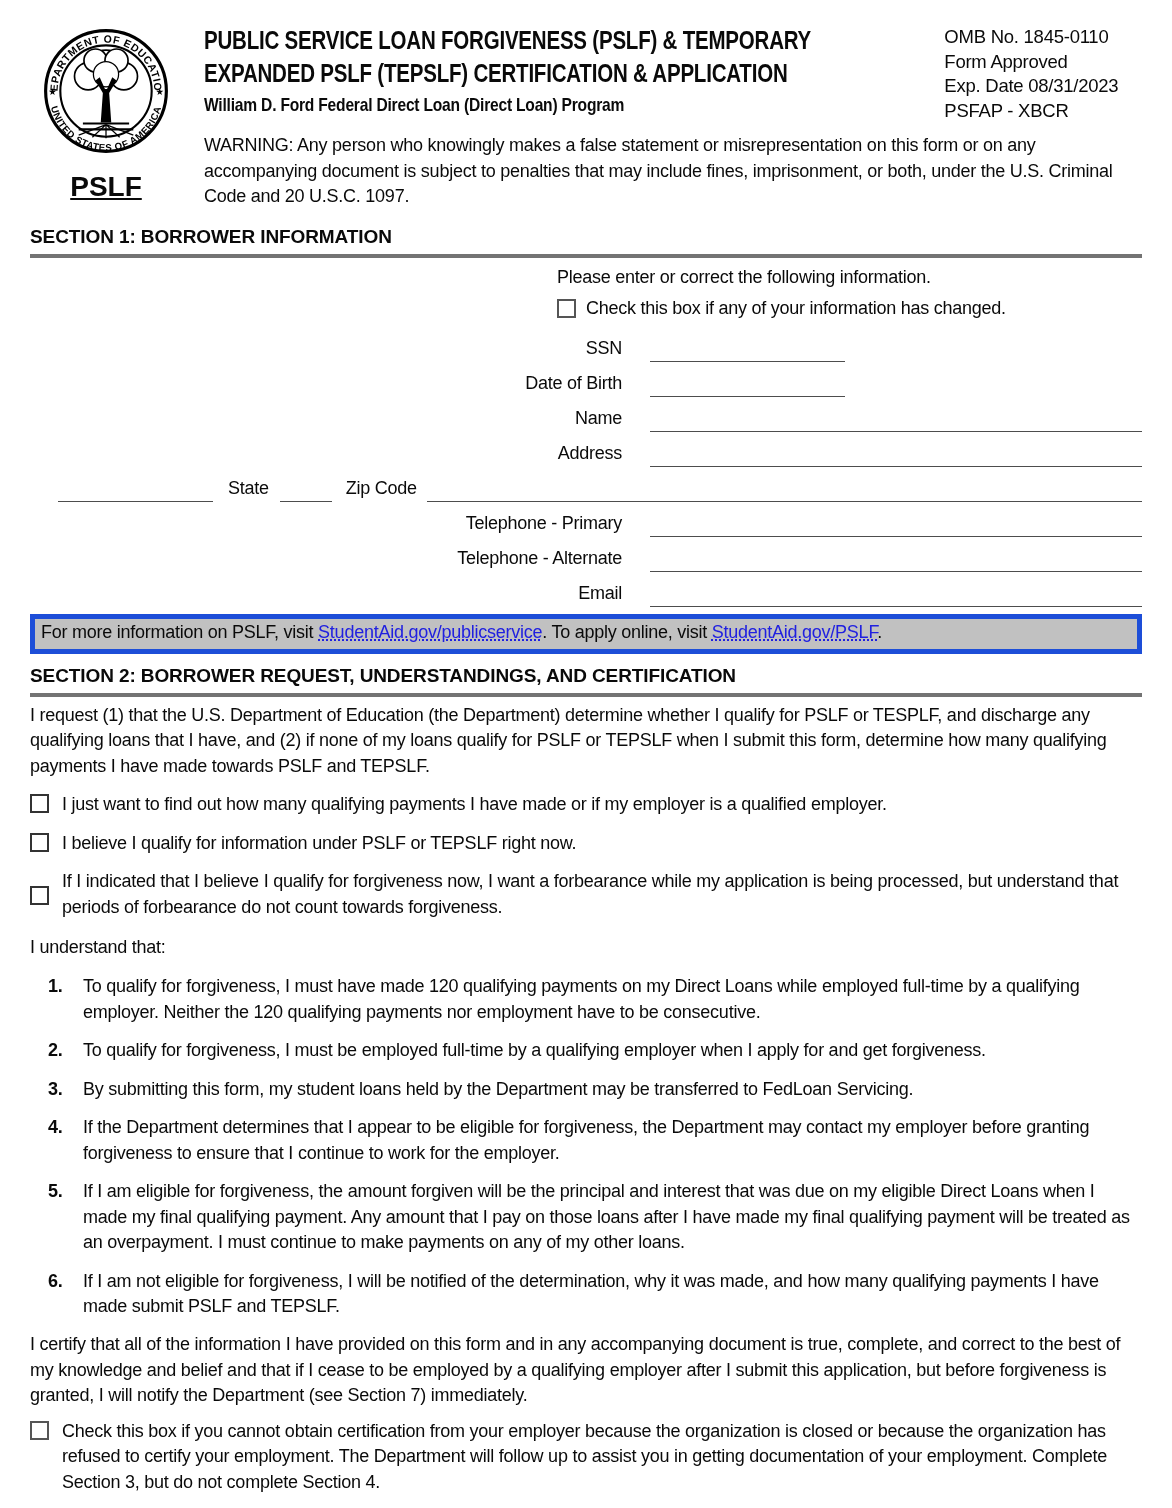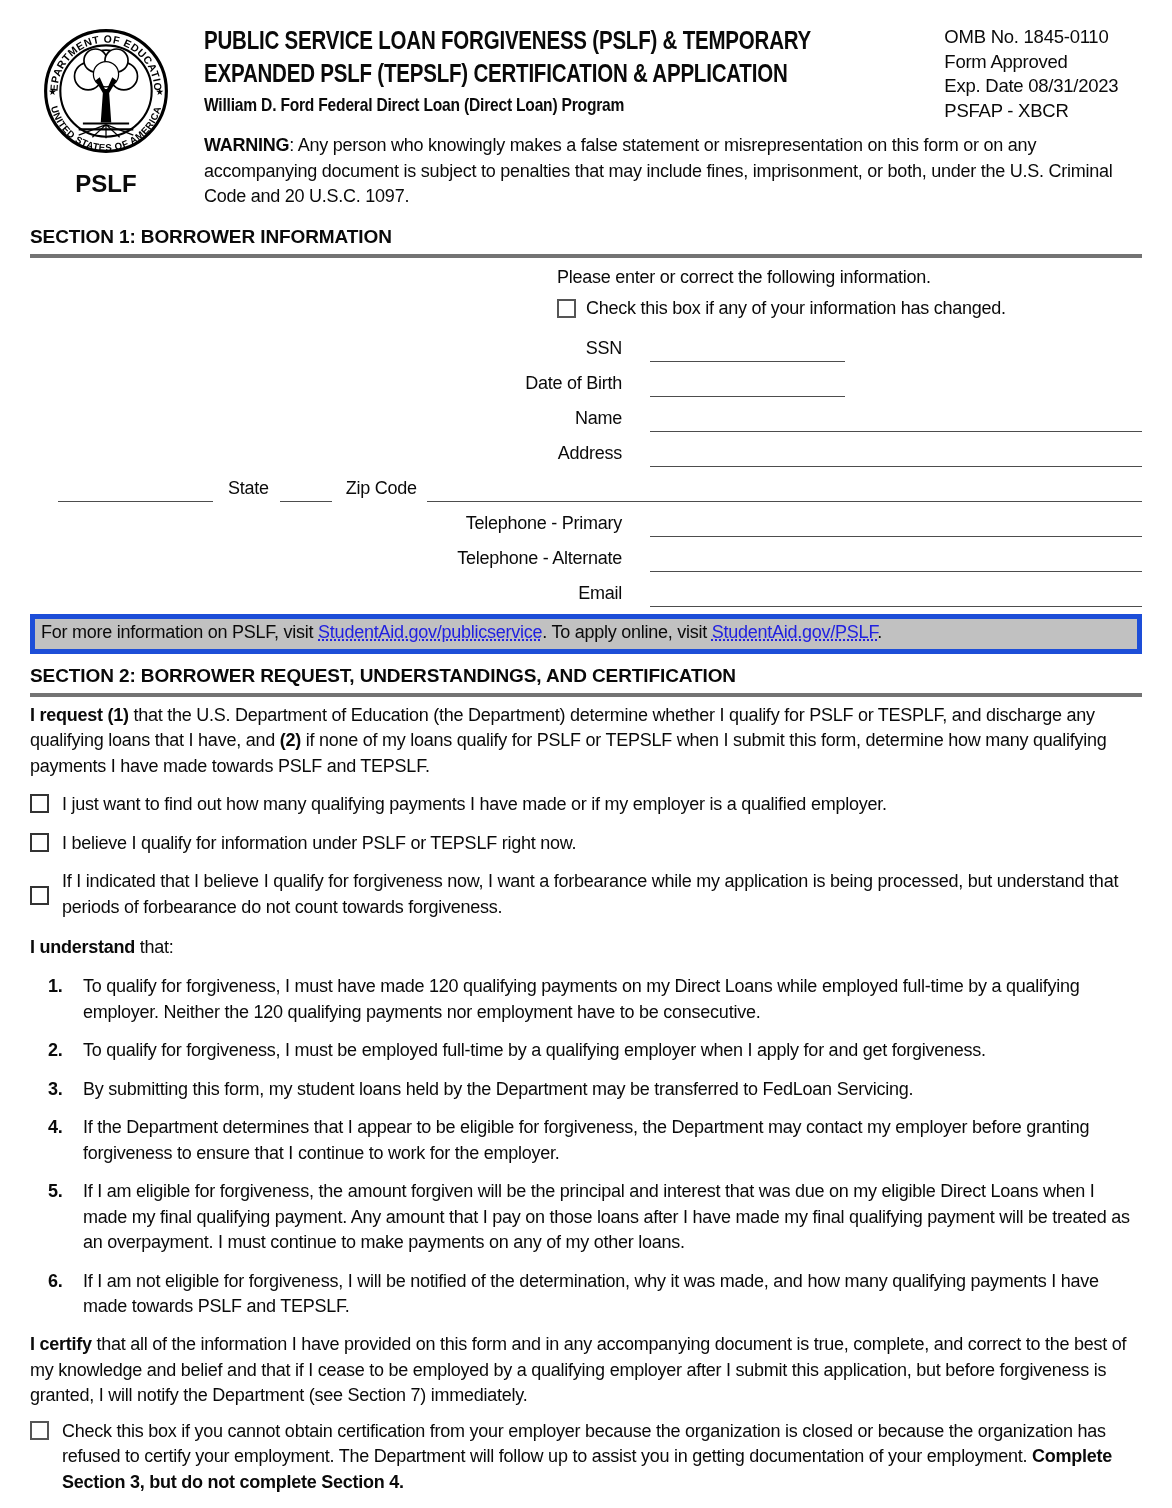--- a/index.html
+++ b/index.html
@@ -4,27 +4,27 @@
 <style>
   * { margin:0; padding:0; box-sizing:border-box; }
   html,body { background:#ffffff; }
   body {
     width:1172px; height:1508px; overflow:hidden;
     padding:24px 30px 0;
     color:#0a0a0a;
     font-family:"Liberation Sans","DejaVu Sans",sans-serif;
     font-size:18px; letter-spacing:-0.25px; line-height:1.42;
   }
-  .b { font-weight:bold; }
+  .b { font-weight:normal; }
 
   
   .header { display:flex; }
   .seal-col { width:152px; flex:none; text-align:center; padding-top:4px; }
   .seal-col svg { width:126px; height:126px; }
-  .pslf-caption { font-weight:bold; font-size:24px; margin-top:5px; letter-spacing:0; }
+  .pslf-caption { font-weight:bold; font-size:28px; margin-top:5px; letter-spacing:0;text-decoration:underline; }
   .head-right { flex:1; padding-left:22px; }
   .head-top { display:flex; }
   .title-block { flex:1; overflow:visible; }
   .title-scale { transform:scaleX(0.82); transform-origin:left top; width:122%; }
   .title { font-size:25px; font-weight:bold; line-height:1.3; white-space:nowrap; }
   .subtitle { font-size:19px; font-weight:bold; margin-top:3px; white-space:nowrap; }
   .omb-block { width:212px; flex:none; font-size:18.5px; line-height:1.33; padding-top:1px; }
   .warning { margin-top:10px; max-width:930px; }
 
   
@@ -222,21 +222,21 @@
 <div class="num-item">
   <div class="num">4.</div>
   <div class="num-text">If the Department determines that I appear to be eligible for forgiveness, the Department may contact my employer before granting forgiveness to ensure that I continue to work for the employer.</div>
 </div>
 <div class="num-item">
   <div class="num">5.</div>
   <div class="num-text">If I am eligible for forgiveness, the amount forgiven will be the principal and interest that was due on my eligible Direct Loans when I made my final qualifying payment. Any amount that I pay on those loans after I have made my final qualifying payment will be treated as an overpayment. I must continue to make payments on any of my other loans.</div>
 </div>
 <div class="num-item">
   <div class="num">6.</div>
-  <div class="num-text">If I am not eligible for forgiveness, I will be notified of the determination, why it was made, and how many qualifying payments I have made towards PSLF and TEPSLF.</div>
+  <div class="num-text">If I am not eligible for forgiveness, I will be notified of the determination, why it was made, and how many qualifying payments I have made submit PSLF and TEPSLF.</div>
 </div>
 
 <div class="certify">
   <span class="b">I certify</span><span> that all of the information I have provided on this form and in any accompanying document is true, complete, and correct to the best of my knowledge and belief and that if I cease to be employed by a qualifying employer after I submit this application, but before forgiveness is granted, I will notify the Department (see Section 7) immediately.</span>
 </div>
 
 <div class="cb-para closing-cb">
   <div class="checkbox"></div>
   <div class="cb-text">
     <span>Check this box if you cannot obtain certification from your employer because the organization is closed or because the organization has refused to certify your employment. The Department will follow up to assist you in getting documentation of your employment. </span><span class="b">Complete Section 3, but do not complete Section 4.</span>

